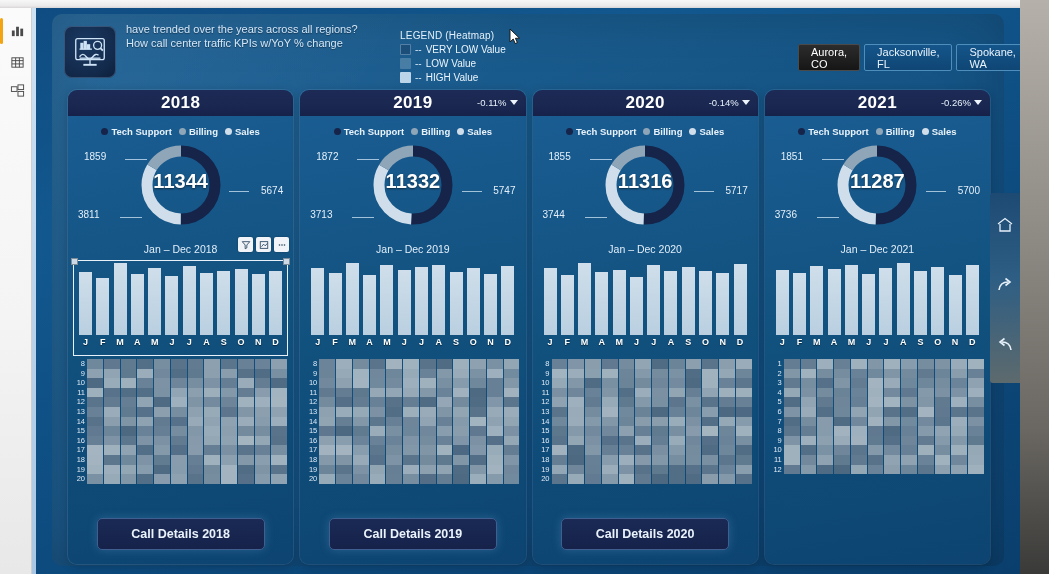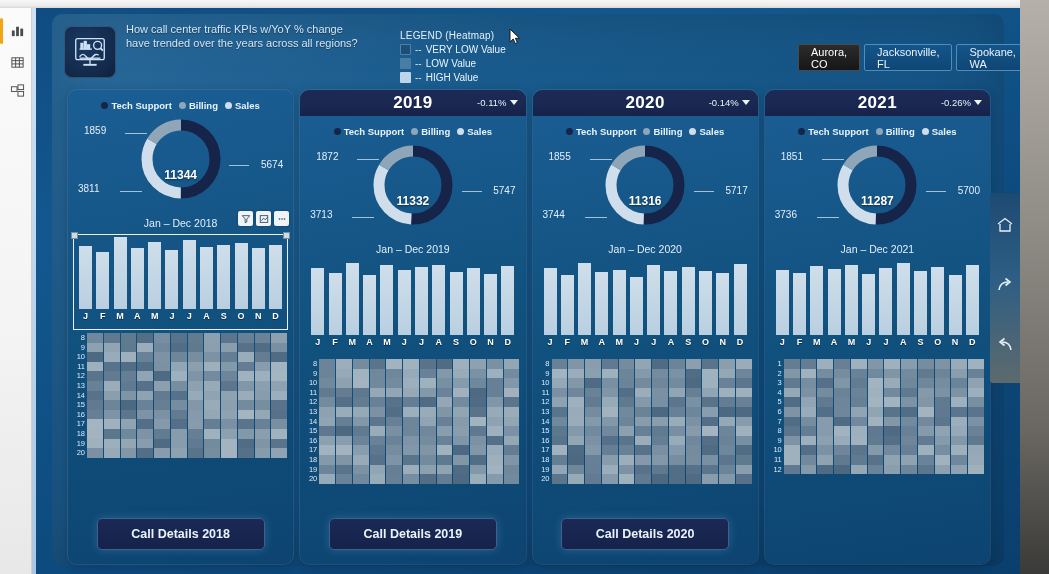--- a/index.html
+++ b/index.html
@@ -142,22 +142,22 @@
     margin-top: 10px; display:flex; align-items:center; justify-content:center; gap: 7px;
   }
   .series-item { display:flex; align-items:center; gap: 3px; }
   .series-dot { width: 7px; height: 7px; border-radius: 50%; }
   .series-label { font-size: 9.5px; color:#e8f2fb; font-weight:bold; }
 
   
   .donut-area { position: relative; height: 98px; margin-top: 4px; }
   .donut-svg { position:absolute; left: 50%; transform: translateX(-50%); top: 2px; }
   .donut-center {
-    position:absolute; left:50%; top:60px; transform: translate(-50%,-50%);
-    font-size: 12px; font-weight: bold; color:#ffffff; text-shadow: 0 1px 2px rgba(0,0,0,.5);
+    position:absolute; left:50%; top:40px; transform: translate(-50%,-50%);
+    font-size: 20px; font-weight: bold; color:#ffffff; text-shadow: 0 1px 2px rgba(0,0,0,.5);
   }
   .lbl { position:absolute; font-size: 10px; color:#e4eff9; white-space: nowrap; }
   .lbl-tl { left: 16px; top: 10px; }
   .lbl-bl { left: 10px; top: 68px; }
   .lbl-r  { right: 10px; top: 44px; }
   .leader { position:absolute; background: rgba(210,230,245,.75); height:1px; }
   .leader-tl { left: 57px; top: 18px; width: 22px; }
   .leader-bl { left: 52px; top: 76px; width: 22px; }
   .leader-r  { right: 44px; top: 50px; width: 20px; }
 
@@ -274,22 +274,22 @@
           <rect x="10.5" y="11" width="2" height="5.5" fill="#cfe3f6"></rect>
           <rect x="14" y="9" width="2" height="7.5" fill="#cfe3f6"></rect>
           <rect x="17.5" y="12.5" width="2" height="4" fill="#cfe3f6"></rect>
           <circle cx="28" cy="13" r="4.2"></circle>
             <line x1="31" y1="16" x2="33.5" y2="18.5" stroke-width="2"></line>
           <path d="M9 25 q3.5 -5 7 0 q3.5 5 7 0 q3 -4 6 -1.5"></path>
           <line x1="9" y1="26.5" x2="31" y2="26.5"></line>
         </svg>
       </div>
       <div class="title-block">
+        <div class="title-sub">have trended over the years across all regions?</div>
         <div class="title-sub">How call center traffic KPIs w/YoY % change</div>
-        <div class="title-sub">have trended over the years across all regions?</div>
       </div>
 
       <div class="legend">
         <div class="legend-title">LEGEND (Heatmap)</div>
         <div class="legend-row">
           <span class="legend-swatch" style="background:#1d5party;background:#1b4f79;box-shadow:inset 0 0 0 1px rgba(190,220,245,.35)"></span>
           <span class="legend-dash">--</span>
           <span class="legend-label">VERY LOW Value</span>
         </div>
         <div class="legend-row">
@@ -307,20 +307,23 @@
 
       <div class="cities">
         <div class="city-btn active">Aurora, CO</div>
         <div class="city-btn">Jacksonville, FL</div>
         <div class="city-btn">Spokane, WA</div>
       </div>
     </div>
 
     <div class="panels" id="panels">
         <div class="panel">
+          <div class="panel-head">
+            <div class="panel-year">2018</div>
+          </div>
           <div class="series-legend">
             <div class="series-item">
               <span class="series-dot" style="background: rgb(22, 36, 74);"></span>
               <span class="series-label">Tech Support</span>
             </div>
             <div class="series-item">
               <span class="series-dot" style="background: rgb(143, 165, 184);"></span>
               <span class="series-label">Billing</span>
             </div>
             <div class="series-item">

